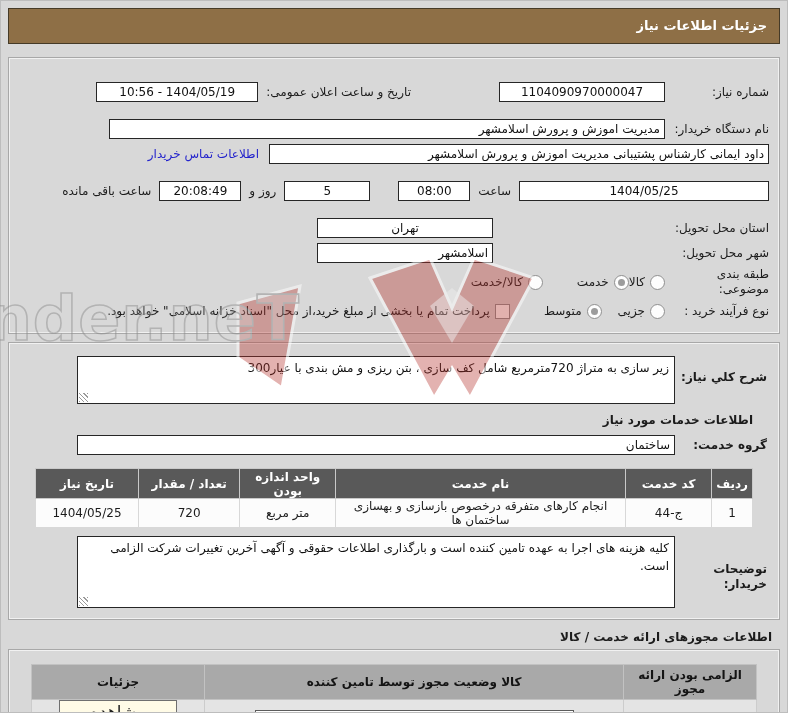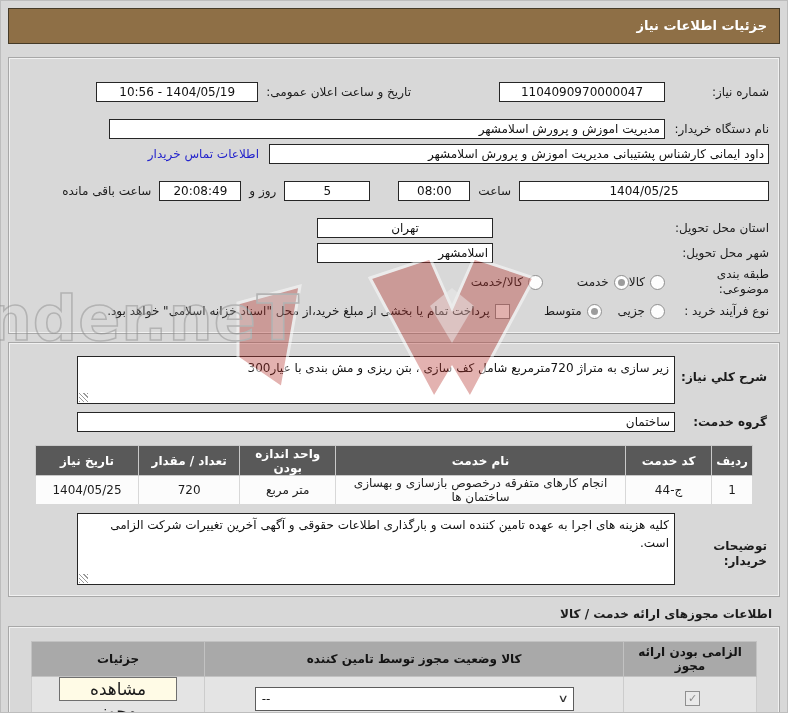--- a/index.html
+++ b/index.html
@@ -150,20 +150,21 @@
 <div class="groupbox" style="margin-top:8px;padding:10px 12px 8px 12px">
 
   <div class="row" style="align-items:flex-start">
     <span class="lbl bold" style="width:92px;padding-top:14px">شرح کلي نیاز:</span>
     <span class="ta-wrap" style="margin-left:56px">
       <textarea class="box" readonly="" style="">زیر سازی به متراژ 720مترمربع شامل کف سازی ، بتن ریزی و مش بندی با عیار300</textarea>
       <span class="resize-grip"></span>
     </span>
   </div>
 
+  <div class="heading">اطلاعات خدمات مورد نیاز</div>
 
   <div class="row" style="margin-top:7px">
     <span class="lbl bold" style="width:92px">گروه خدمت:</span>
     <input class="box right" style="flex: 1 1 0%; margin-left: 56px;" readonly="" value="ساختمان">
   </div>
 
   <table class="tbl1">
     <colgroup>
       <col style="width:36px">
         <col style="width:88px">

